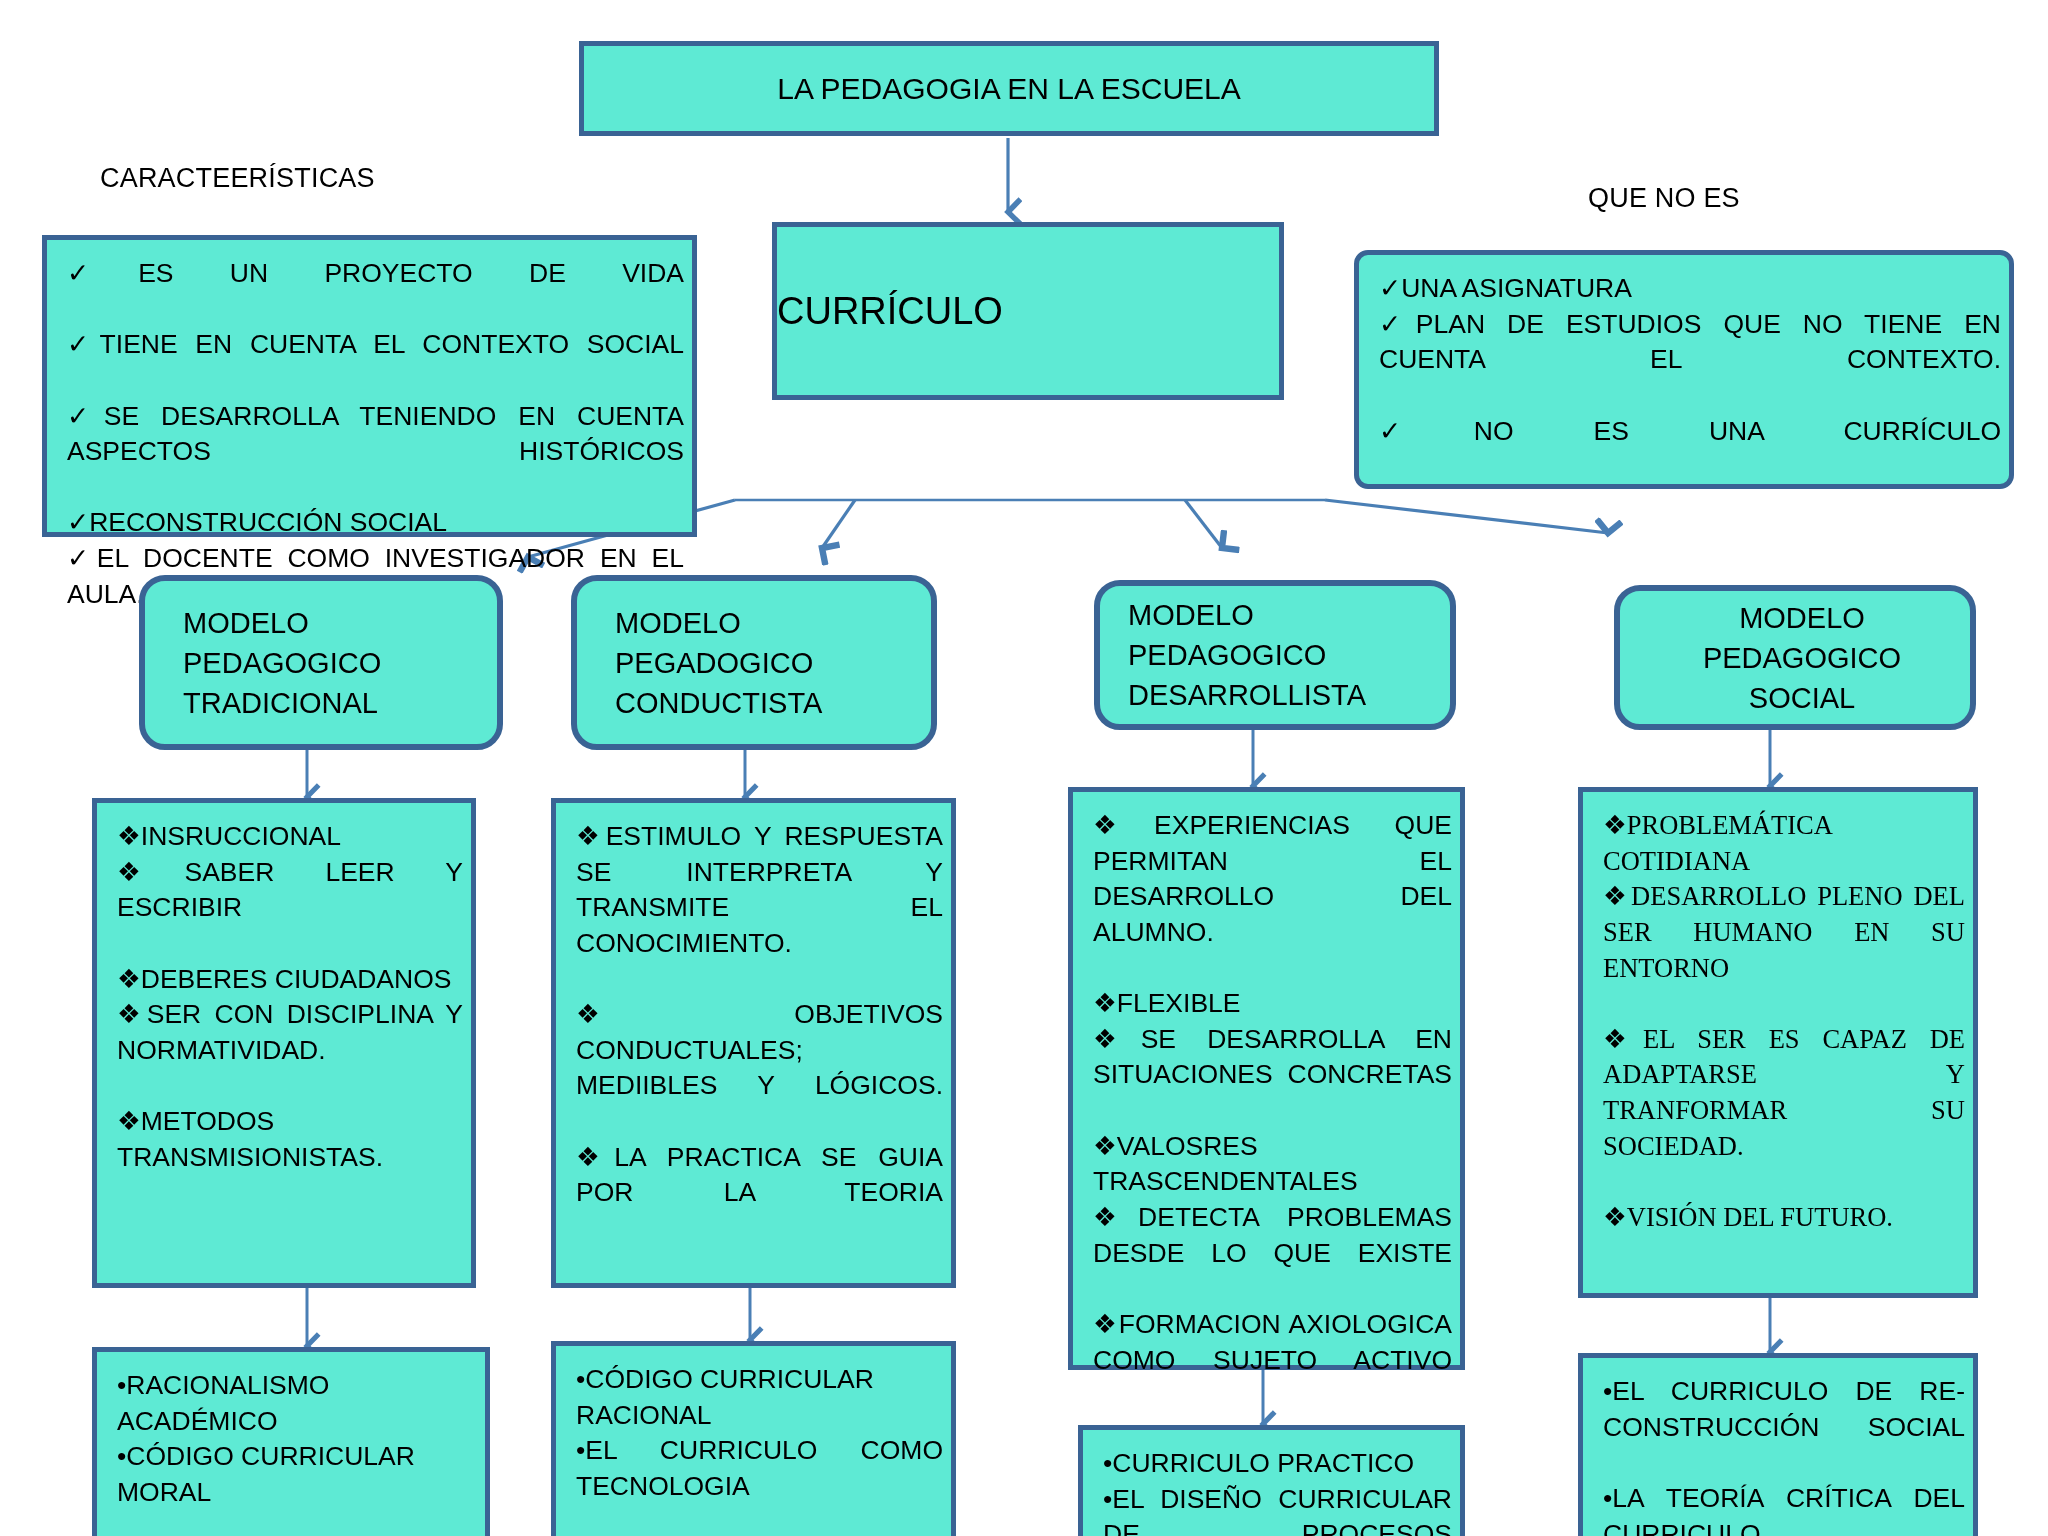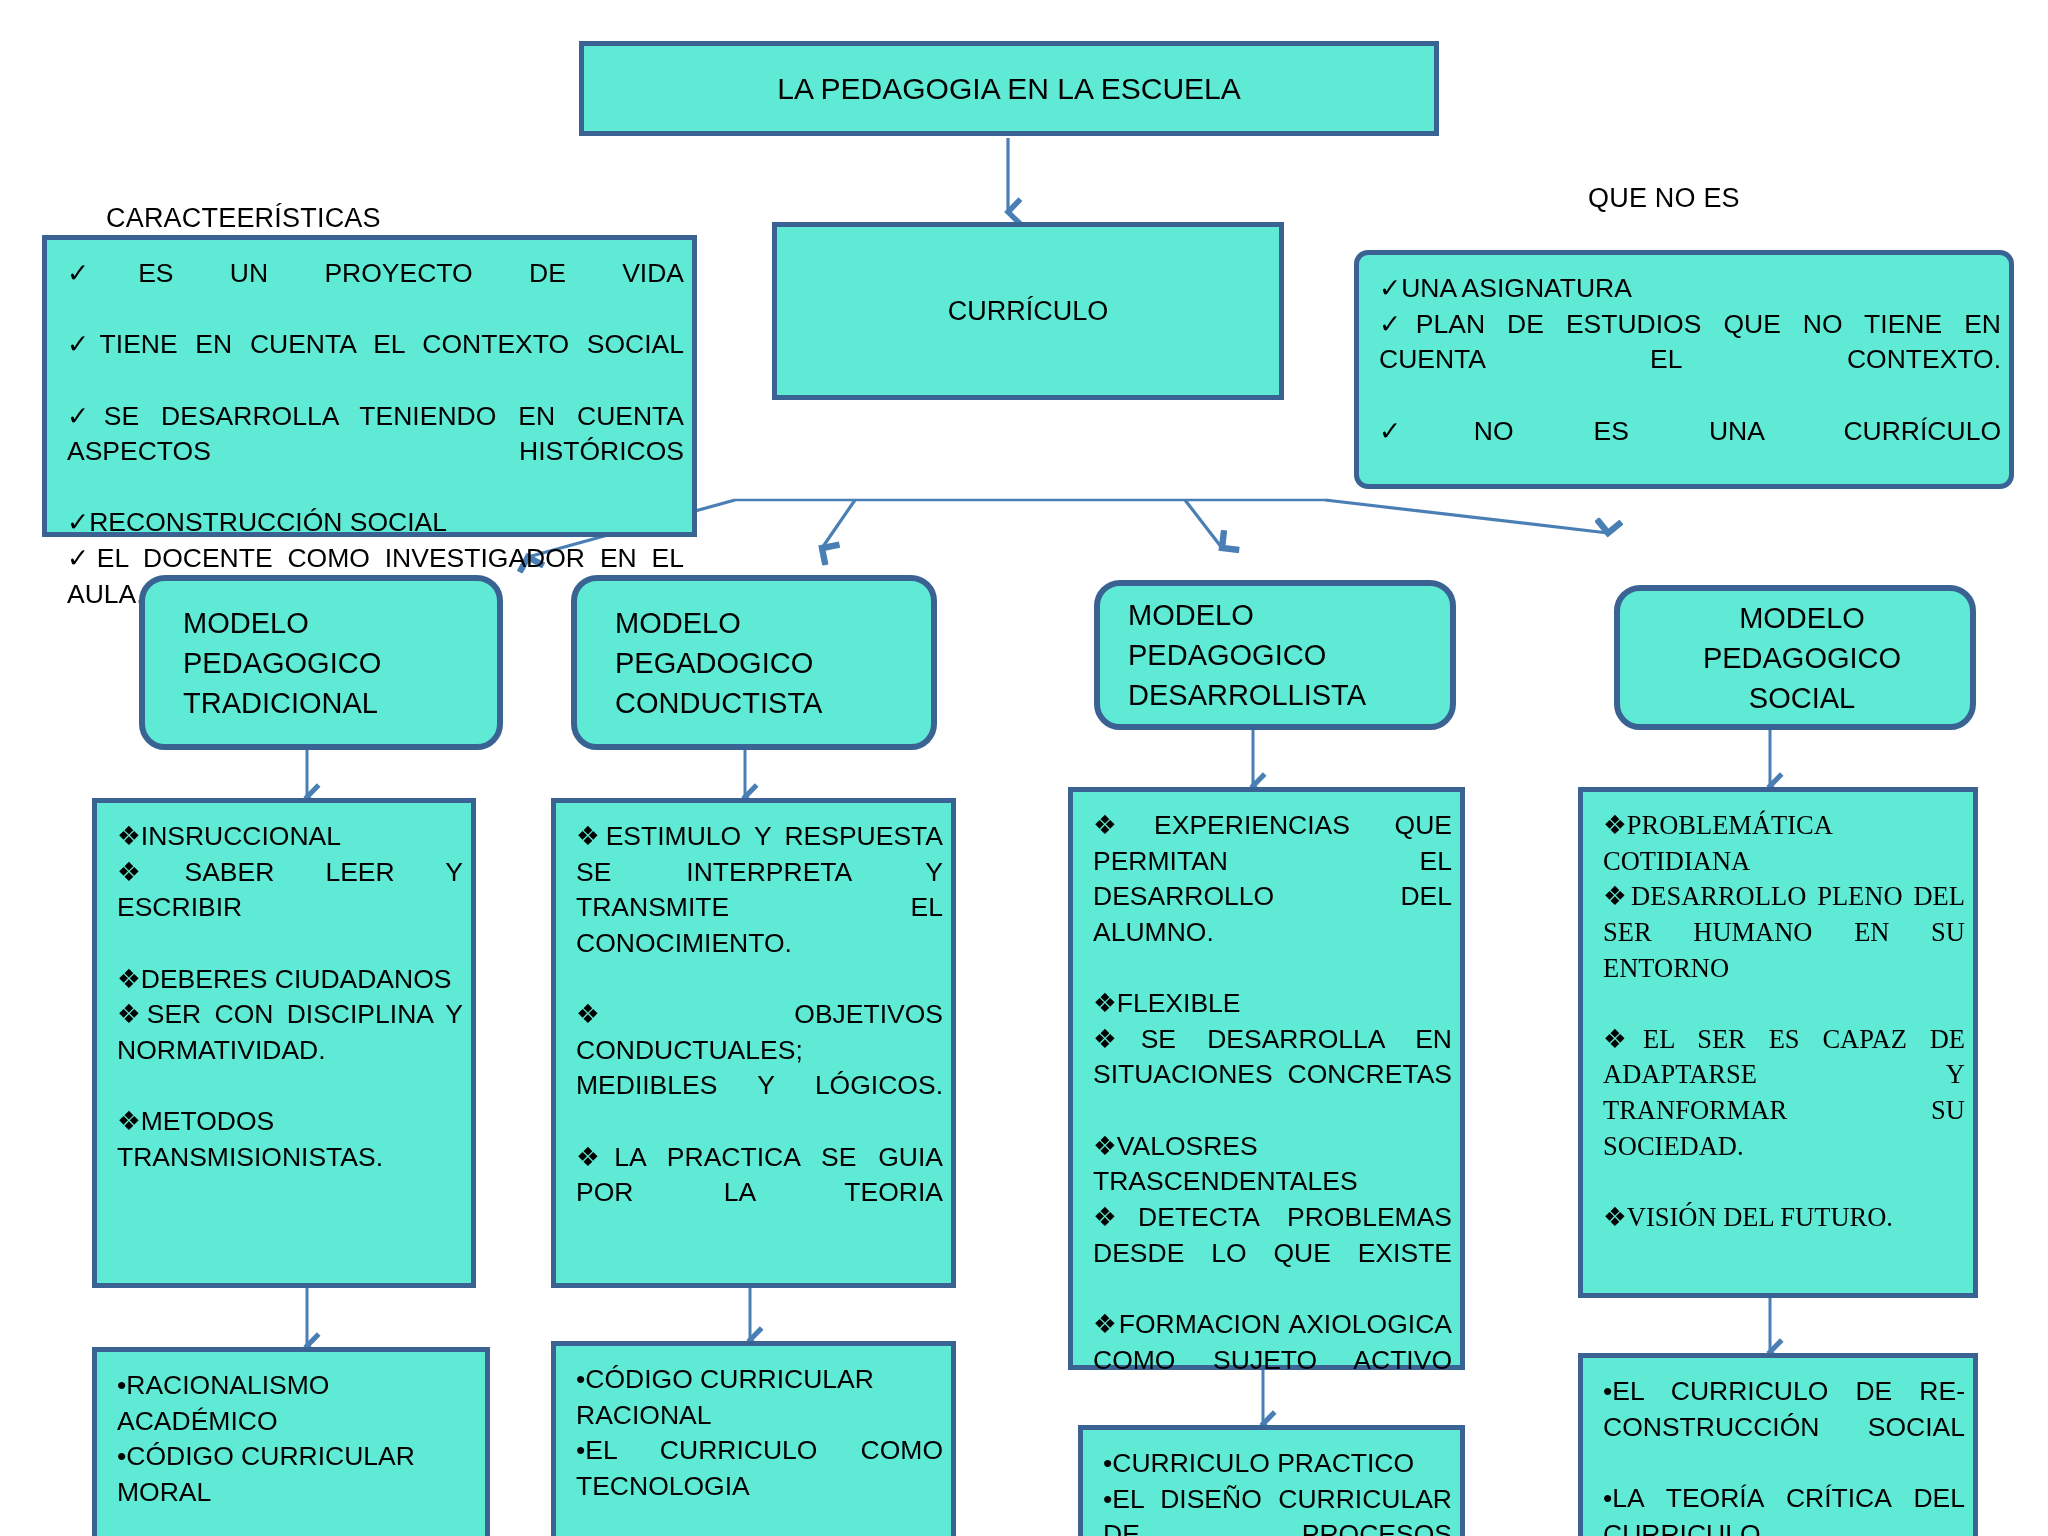--- a/index.html
+++ b/index.html
@@ -34,22 +34,22 @@
     position:absolute;
     top:50%;
     transform:translateY(-50%);
   }
 
   .ctr{
     position:absolute;
     width:100%;
     top:50%;
     transform:translateY(-50%);
-    text-align:center;
-    font-size:27px;
+    text-align:left;
+    font-size:38px;
   }
 
   .modeltext{
     position:absolute;
     left:38px;right:18px;
     top:50%;
     transform:translateY(-50%);
     font-size:29px;
     line-height:1.38;
     text-align:left;
@@ -104,21 +104,21 @@
     <line x1="307" y1="1288" x2="307" y2="1346" stroke="#4a7fb5" stroke-width="3" marker-end="url(#ah)"></line>
     <line x1="750" y1="1288" x2="750" y2="1340" stroke="#4a7fb5" stroke-width="3" marker-end="url(#ah)"></line>
     <line x1="1263" y1="1370" x2="1263" y2="1424" stroke="#4a7fb5" stroke-width="3" marker-end="url(#ah)"></line>
     <line x1="1770" y1="1298" x2="1770" y2="1352" stroke="#4a7fb5" stroke-width="3" marker-end="url(#ah)"></line>
   </svg>
 
   <div class="box" style="left:579px;top:41px;width:860px;height:95px;">
     <div class="title-text">LA PEDAGOGIA EN LA ESCUELA</div>
   </div>
 
-  <div class="label" style="left:106px;top:163px;margin-top:40px;">CARACTEERÍSTICAS</div>
+  <div class="label" style="left:100px;top:163px;">CARACTEERÍSTICAS</div>
   <div class="label" style="left:1588px;top:183px;">QUE NO ES</div>
 
   <div class="box" style="left:772px;top:222px;width:512px;height:178px;">
     <div class="ctr">CURRÍCULO</div>
   </div>
 
   <div class="box" style="left:42px;top:235px;width:655px;height:302px;">
     <div class="list" id="chars">
         <p><span class="bl">✓</span><span>ES UN PROYECTO DE VIDA</span></p>
         <p><span class="bl">✓</span><span>TIENE EN CUENTA EL CONTEXTO SOCIAL</span></p>

